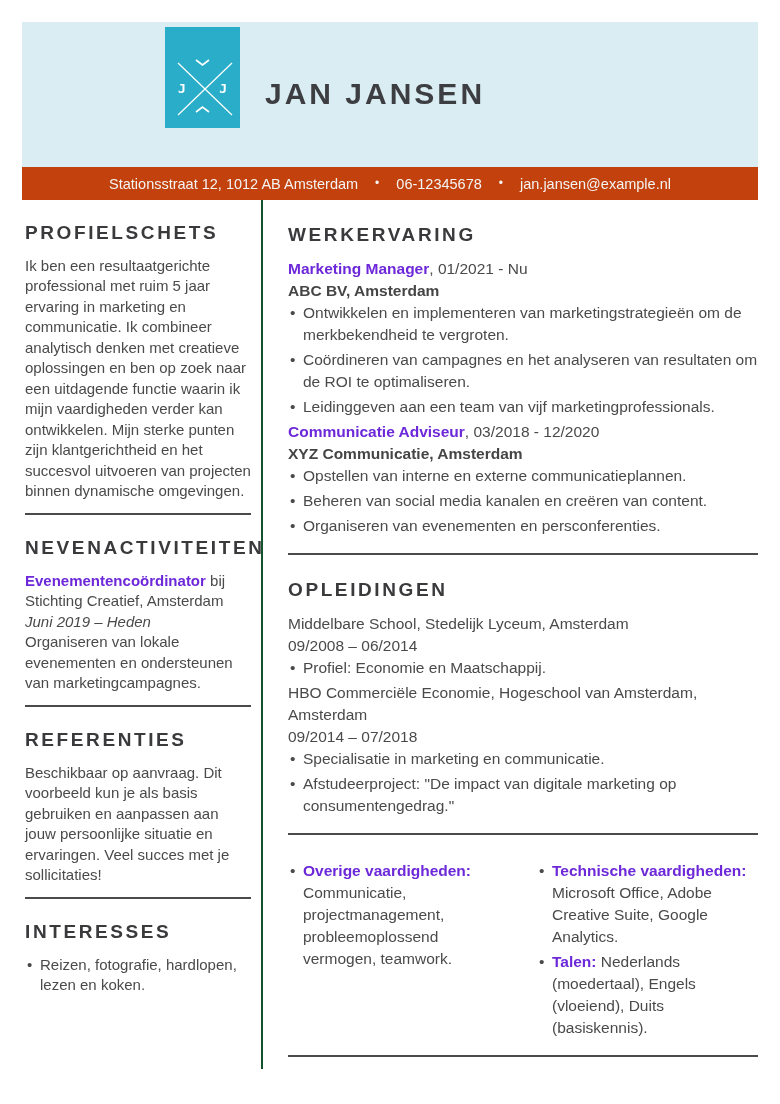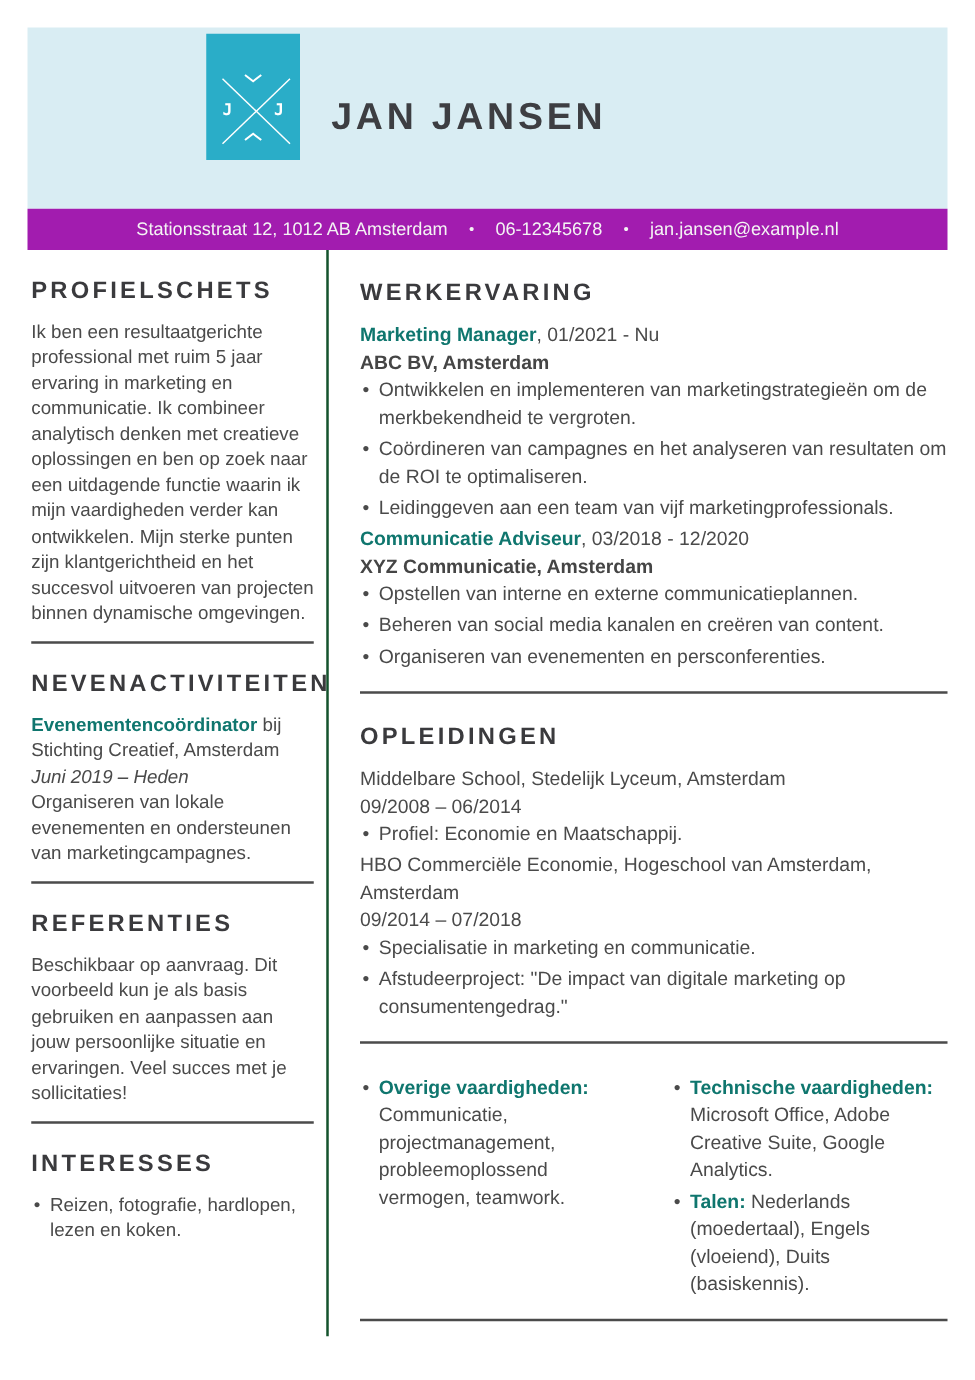--- a/index.html
+++ b/index.html
@@ -17,41 +17,41 @@
     font-size:13px;font-weight:700;line-height:15px;padding:0 2px;
   }
   .mono-left{left:11px;}
   .mono-right{right:11px;}
   .name{
     position:absolute;left:243px;top:57px;margin:0;
     font-size:30px;font-weight:700;letter-spacing:3px;color:#3d3e42;line-height:1;
   }
   
   .contact{
-    position:absolute;left:22px;top:167px;width:736px;height:33px;background:#a21caf;
+    position:absolute;left:22px;top:167px;width:736px;height:33px;background:#c2410c;
     color:#f4f4f4;font-size:14.5px;display:flex;align-items:center;justify-content:center;
   }
   .contact .sep{margin:0 17px;font-size:12px;position:relative;top:-1px;}
   
   .columns{position:absolute;left:22px;top:200px;width:736px;height:869px;display:flex;}
   .col-left{
     width:241px;box-sizing:border-box;border-right:2px solid #14532d;
     padding:0 10px 0 3px;flex:none;
   }
   .col-right{flex:1;box-sizing:border-box;padding-left:25px;}
   .rule{border:0;border-top:2px solid #4b4b4b;margin:0;height:0;}
   h2{
     font-size:19px;font-weight:700;letter-spacing:2.6px;color:#3a3a3d;
     margin:0 0 13px 0;line-height:1.05;
   }
   
   .sec-l{padding:23px 0 11px 0;}
   .sec-l p{margin:0;font-size:15px;line-height:20.5px;}
   .italic{font-style:italic;}
-  b,.bold{font-weight:700;color:#0f766e;}
+  b,.bold{font-weight:700;color:#6d28d9;}
   
   .sec-r{padding:25px 0 13px 0;font-size:15.5px;line-height:22px;}
   .sec-r p{margin:0;}
   .job-role{margin:0 0 4px 0;}
   .job-co{font-weight:700;margin:0 0 6px 0;color:#454545;}
   ul.bullets{list-style:none;margin:0;padding:0;}
   ul.bullets li{position:relative;padding-left:15px;margin:0 0 3px 0;}
   ul.bullets li::before{content:"\2022";position:absolute;left:2px;top:0;}
   .edu-school{margin:0;}
   .edu-period{margin:0 0 2px 0;}

